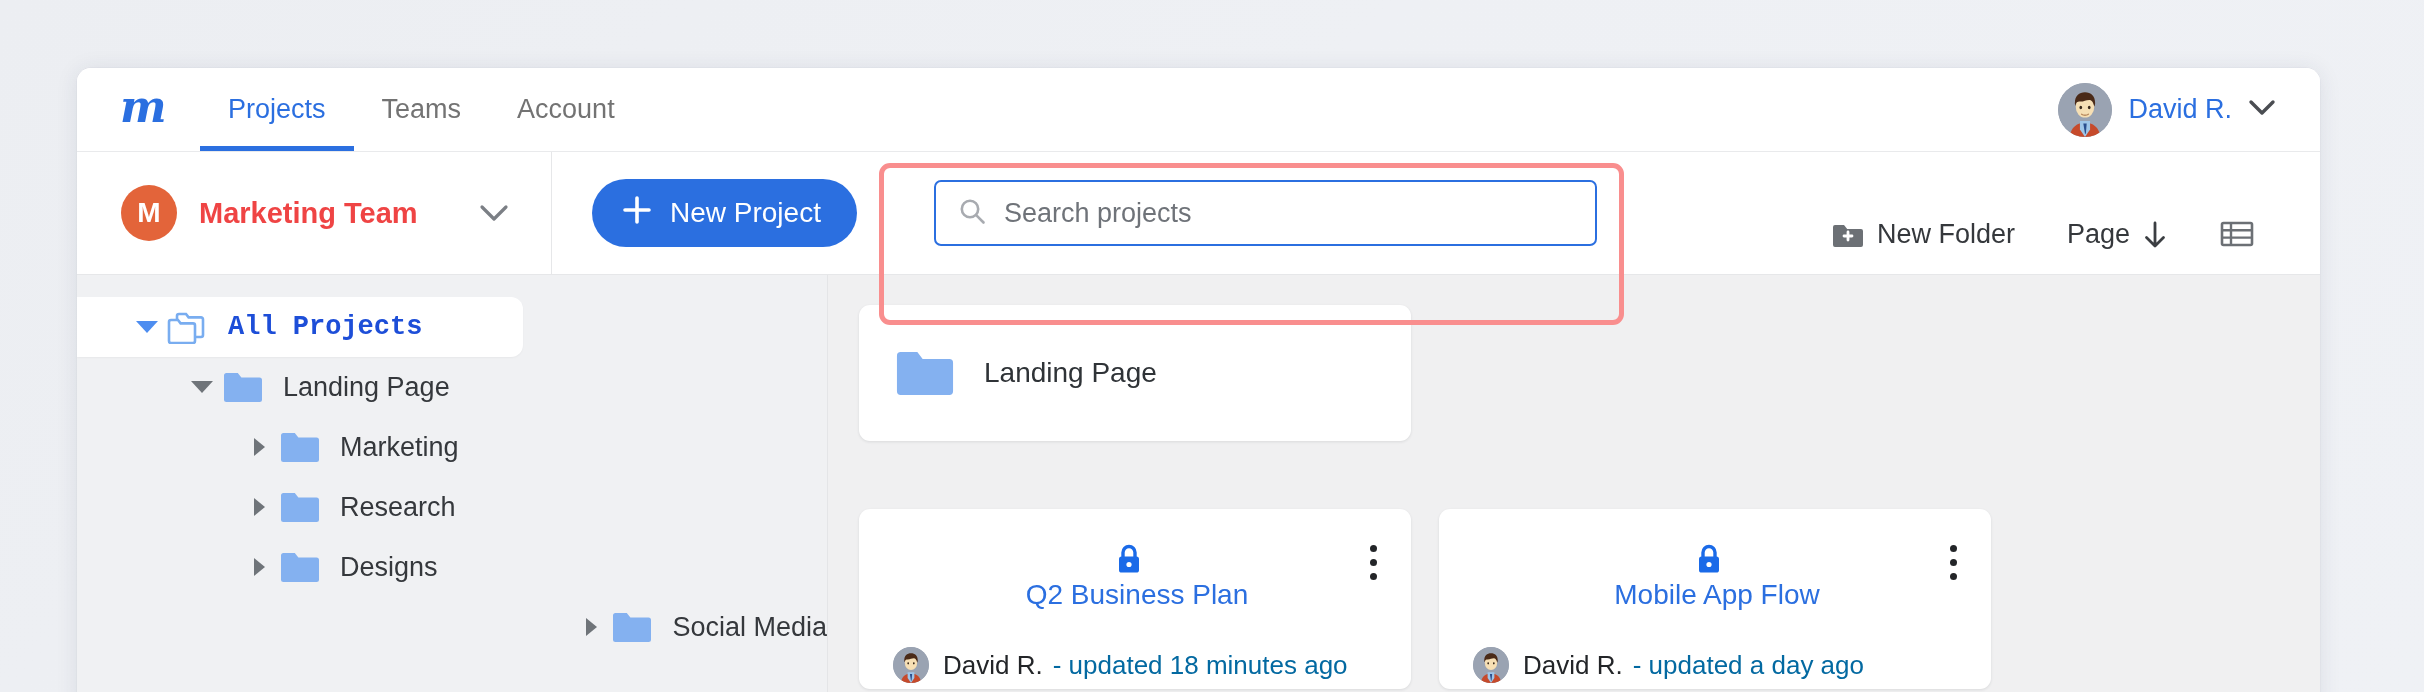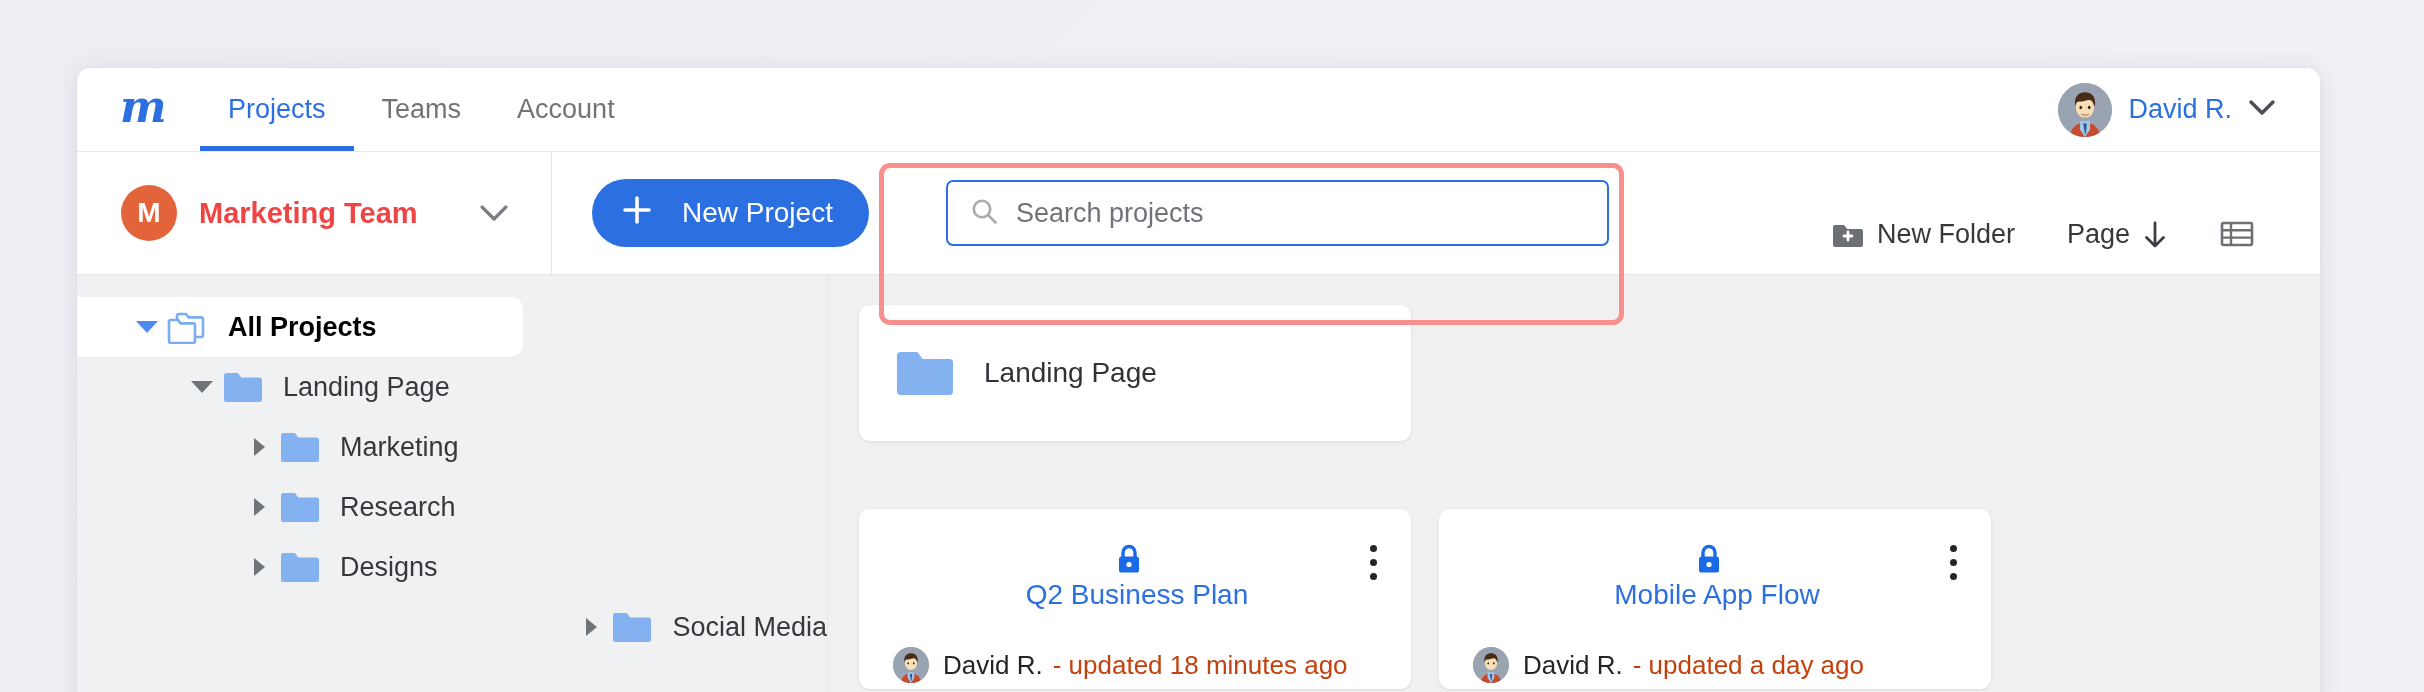--- a/index.html
+++ b/index.html
@@ -107,21 +107,21 @@
     color: #7b7f85;
   }
   .chev svg { display:block; }
 
   .btn-new {
     margin-left: 40px;
     height: 68px; padding: 0 36px 0 30px;
     border-radius: 34px;
     background: #2b6fe0;
     color: #fff; font-size: 28px;
-    display: flex; align-items: center; gap: 30px;
+    display: flex; align-items: center; gap: 18px;
     border: none; cursor: pointer;
     white-space: nowrap;
     font-family: inherit;
   }
   .plus-ic { display: block; }
 
   .searchwrap {
     margin-left: 77px;
     width: 663px; height: 66px;
     border: 2px solid #2b6fe0;
@@ -175,21 +175,21 @@
     border-radius: 0 12px 12px 0;
     margin-right: 304px;
     box-shadow: 0 1px 2px rgba(0,0,0,.04);
   }
   .tw { width: 40px; display: flex; justify-content: center; flex: 0 0 auto; }
   .tri-down { width:0;height:0;border-left:11px solid transparent;border-right:11px solid transparent;border-top:12px solid #6f7479; }
   .tri-down.blue { border-top-color:#4d8df0; }
   .tri-right { width:0;height:0;border-top:9px solid transparent;border-bottom:9px solid transparent;border-left:11px solid #6f7479; }
   .ficon { flex: 0 0 auto; display:flex; align-items:center; }
   .tree-label { font-size: 27px; color: #35383c; margin-left: 19px; }
-  .tree-row.selected .tree-label { font-weight: 700; color: #000000; }
+  .tree-row.selected .tree-label { font-weight: 700; color: #1d4ed8; font-family: Liberation Mono, monospace; }
 
   
   .main {
     flex: 1; background: #f0f0f1;
     padding: 30px 0 0 31px;
     overflow: hidden;
   }
   .card {
     background: #fff;
     border-radius: 11px;
@@ -217,21 +217,21 @@
     position: absolute; right: 34px; top: 36px;
     display: flex; flex-direction: column; gap: 7px;
     cursor: pointer;
   }
   .dots i { width: 7px; height: 7px; border-radius: 50%; background: #232528; display:block; }
   .proj-meta {
     display: flex; align-items: center;
     margin-top: 36px;
   }
   .meta-name { font-size: 26px; color: #232528; margin-left: 14px; white-space: nowrap; }
-  .meta-upd { font-size: 26px; color: #c2410c; margin-left: 10px; white-space: nowrap; }
+  .meta-upd { font-size: 26px; color: #0369a1; margin-left: 10px; white-space: nowrap; }
 
   
   .highlight {
     position: absolute;
     left: 879px; top: 163px;
     width: 745px; height: 162px;
     border: 5px solid #f98e8e;
     border-radius: 11px;
     pointer-events: none;
     z-index: 40;

